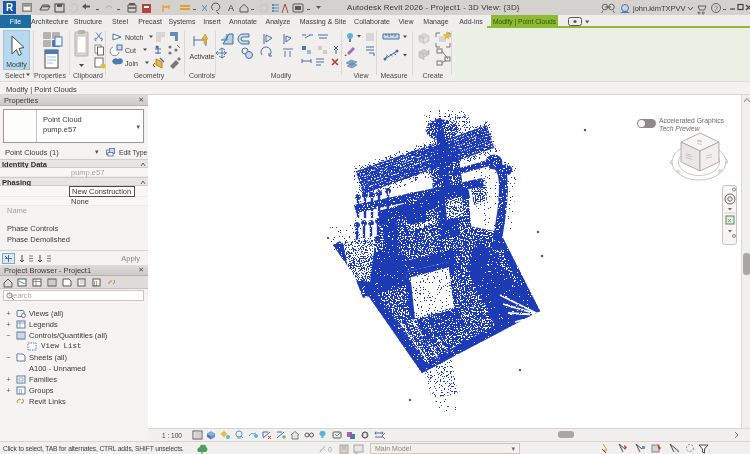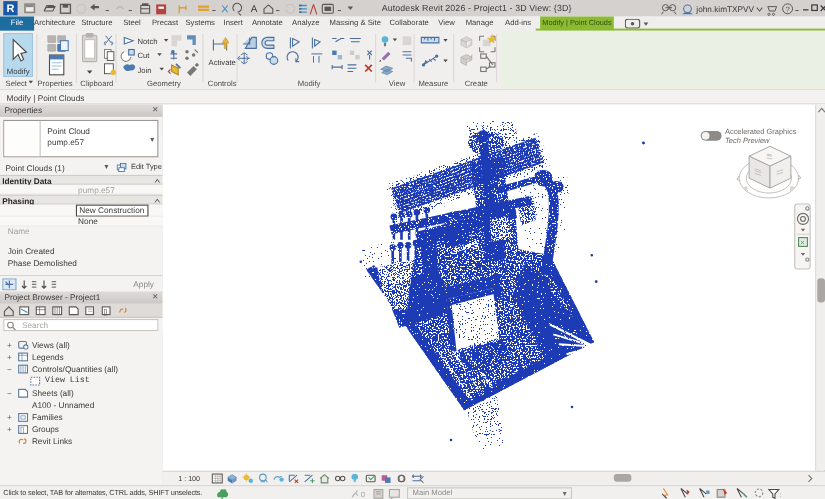--- a/index.html
+++ b/index.html
@@ -32,21 +32,21 @@
 #typesel .car{position:absolute;right:3px;top:13px;font-size:7px;color:#555;}
 #instrow{position:absolute;left:0;top:50px;width:148px;height:13px;font-size:7.5px;}
 .tblh{position:relative;height:9px;background:#e7e5e2;border-top:1px solid #cfccc9;border-bottom:1px solid #cfccc9;font-weight:bold;font-size:7.5px;padding-left:2px;color:#2b2a29;}
 .tblr{position:relative;height:9px;font-size:7.5px;background:#f8f7f6;border-bottom:1px solid #eceae8;}
 .tblr .l{position:absolute;left:7px;top:0px;margin-top:38px;}
 .tblr .v{position:absolute;left:71px;top:0px;}
 
 #browser{position:absolute;left:0;top:170px;width:148px;height:176px;background:#f4f3f1;}
 #btools{position:relative;height:13px;background:#dedbd8;border-bottom:1px solid #c5c2bf;}
 #bsearch{position:relative;height:13px;background:#f4f3f1;}
-#bsearch .sb{position:absolute;left:3px;top:1px;width:141px;height:11px;background:#fff;border:1px solid #c9c6c3;font-size:7.5px;color:#a8a5a2;padding-left:16px;line-height:10px;}
+#bsearch .sb{position:absolute;left:3px;top:1px;width:141px;height:11px;background:#fff;border:1px solid #c9c6c3;font-size:7.5px;color:#a8a5a2;padding-left:4px;line-height:10px;}
 .tree{position:relative;font-size:7.5px;margin-top:6px;}
 .ti{position:relative;height:11px;line-height:11px;white-space:nowrap;}
 .ti .pm{position:absolute;left:4px;top:0;width:9px;text-align:center;color:#555;}
 .ti .ic{position:absolute;top:1px;}
 .ti .tx{position:absolute;top:0;}
 
 #viewport{position:absolute;left:148px;top:95px;width:602px;height:346px;background:#fff;}
 #vtabs{position:absolute;left:0;top:16px;width:602px;height:15px;background:#cbc8c4;}
 .vtab{position:absolute;top:1px;height:14px;font-size:7.5px;}
 #vtab1{left:1px;width:41px;background:#d8d5d2;border:1px solid #a3a09c;border-bottom:none;}
@@ -301,21 +301,21 @@
               <path d="M1 4 L3 1 L5 4" fill="none" stroke="#555" stroke-width="0.9"></path>
             </svg></div>
         <div class="tblr">
             <span class="l" style="color:#a29f9c;">Name</span>
             <span class="v" style="color:#a29f9c;">pump.e57</span>
           </div>
         <div class="tblh">Phasing<svg style="position:absolute;right:2px;top:2px" width="6" height="5">
               <path d="M1 4 L3 1 L5 4" fill="none" stroke="#555" stroke-width="0.9"></path>
             </svg></div>
         <div class="tblr" style="height:11px;">
-            <span class="l">Join Created</span>
+            <span class="l">Phase Controls</span>
             <span class="v" style="left:69px;top:0px;border:1px solid #4a4947;background:#fff;padding:0 2px;width:66px;display:inline-block;">New Construction</span>
           </div>
         <div class="tblr">
             <span class="l">Phase Demolished</span>
             <span class="v">None</span>
           </div>
       </div>
       <div style="position:absolute;left:0;top:155px;width:148px;height:15px;border-top:1px solid #d7d4d1;">
         <svg class="abs" style="left:2px;top:2px" width="60" height="11" viewBox="0 0 60 11">
           <rect x="0.5" y="0.5" width="12" height="10" fill="#dce9f4" stroke="#7aa8cc"></rect>

